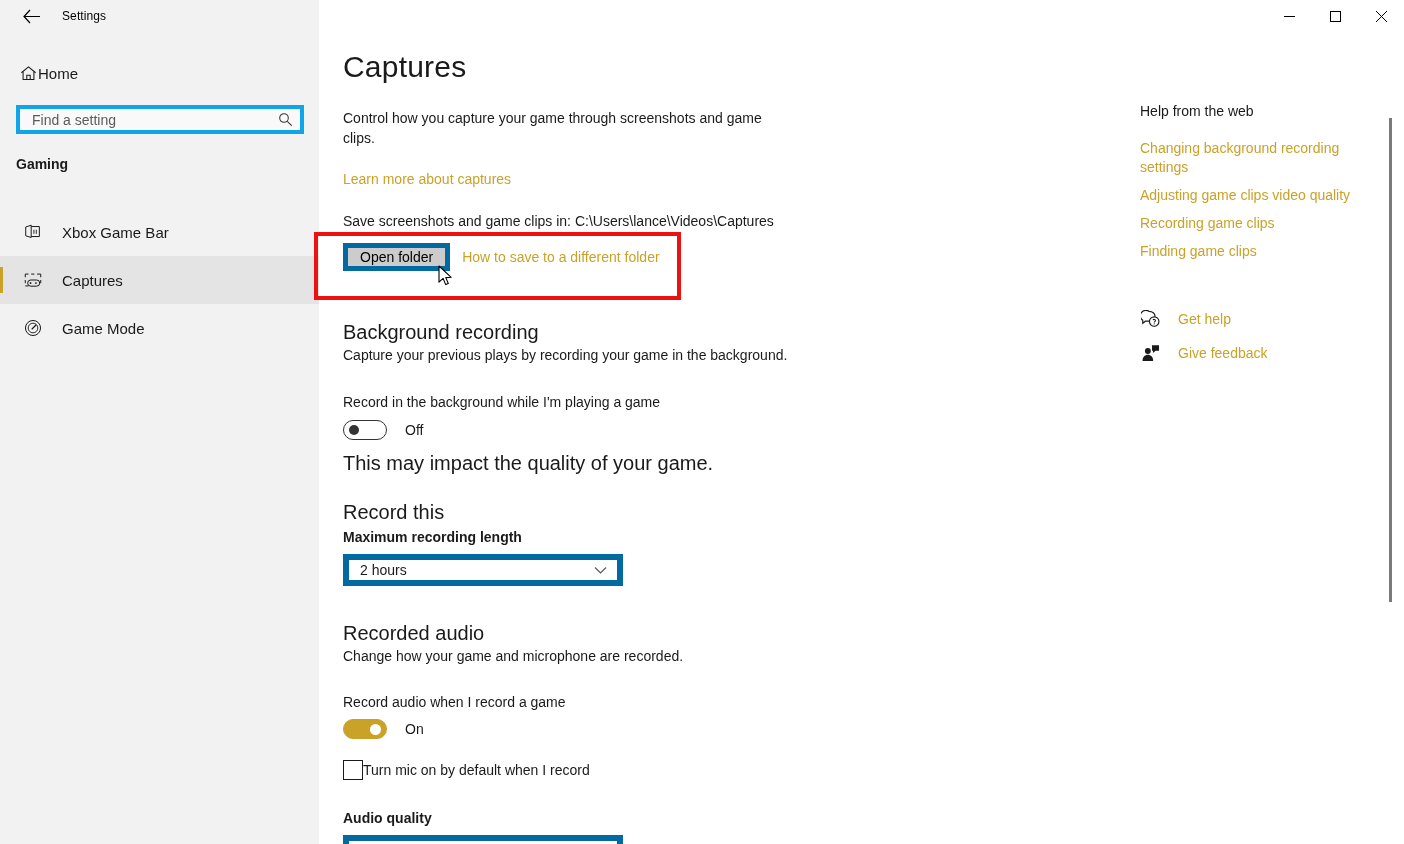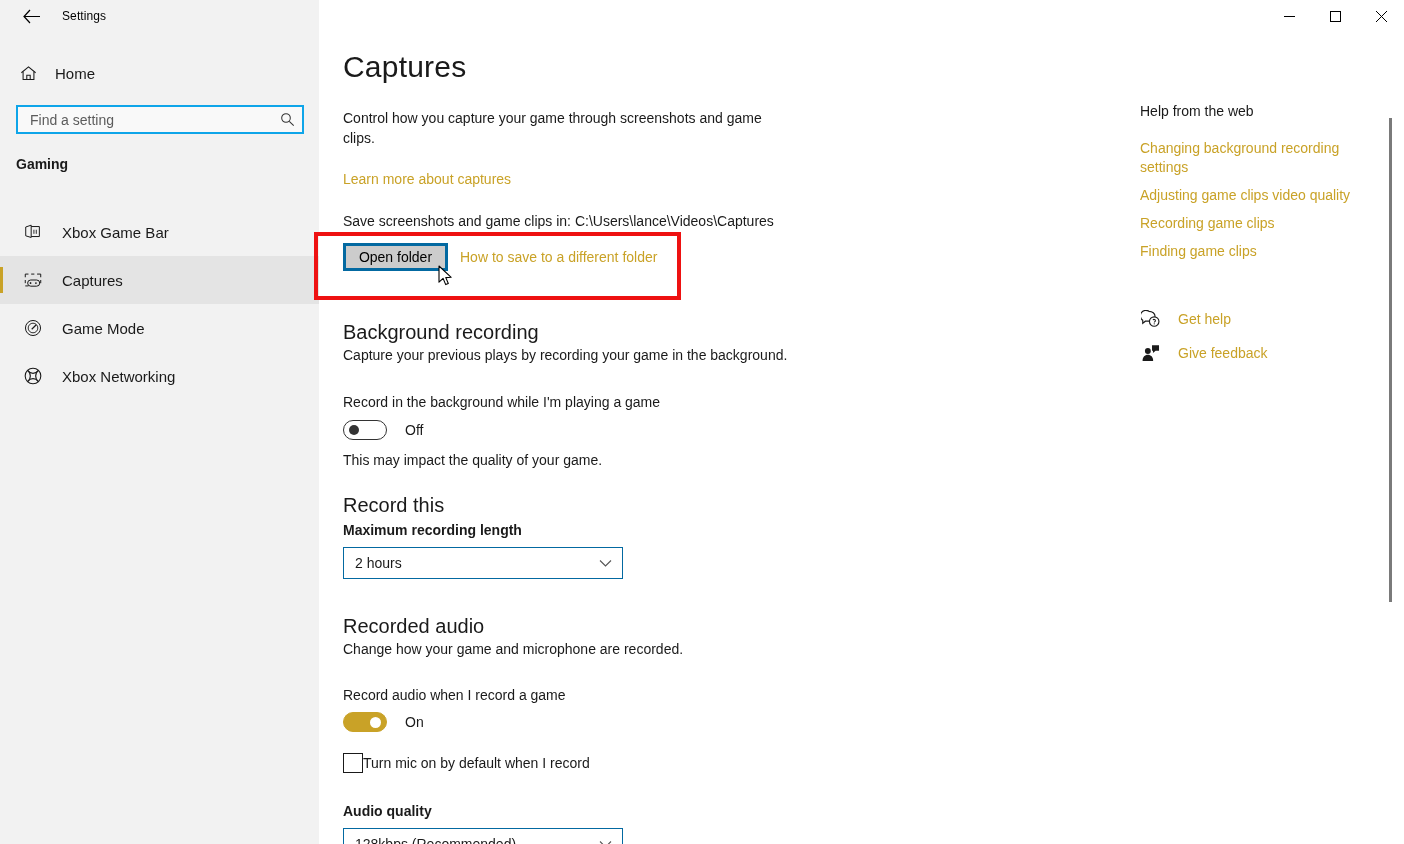--- a/index.html
+++ b/index.html
@@ -33,28 +33,28 @@
     color:#000;
   }
 
   
   .sidebar {
     position:absolute; left:0; top:0; width:319px; height:844px;
     background:#f2f2f2;
   }
   .home-row {
     position:absolute; left:0; top:58px; width:319px; height:30px;
-    display:flex; align-items:center; padding-left:18px; gap:17px;
+    display:flex; align-items:center; padding-left:18px; 
   }
   .home-row .ic { width:20px; height:20px; display:flex; align-items:center; justify-content:center; color:#1a1a1a; }
   .home-row .lbl { font-size:15px; color:#1a1a1a; }
 
   .searchbox {
     position:absolute; left:16px; top:105px; width:288px; height:29px;
-    background:#f9f9f9; border:2px solid #0ea5e9;
+    background:#f9f9f9; border:4px solid #0ea5e9;
     display:flex; align-items:center;
   }
   .searchbox input {
     flex:1; border:0; outline:0; background:transparent;
     font-family:"Liberation Sans", sans-serif; font-size:14px; color:#1a1a1a;
     padding-left:12px;
   }
   .searchbox input::placeholder { color:#5c5c5c; }
   .searchbox .sicon {
     width:30px; height:27px; display:flex; align-items:center; justify-content:center;
@@ -88,46 +88,46 @@
   .page-desc {
     margin-top:24px; font-size:14px; color:#1a1a1a; line-height:20px;
     width:430px;
   }
   .link { color:#c9a227; text-decoration:none; font-size:14px; cursor:pointer; }
   .learn-more { margin-top:23px; display:inline-block; }
   .save-path { margin-top:25px; font-size:14px; color:#1a1a1a; }
 
   .row-open { margin-top:14px; display:flex; align-items:center; gap:12px; }
   .btn {
-    background:#cccccc; border:3px solid #0369a1; color:#000;
+    background:#cccccc; border:5px solid #0369a1; color:#000;
     font-family:"Liberation Sans", sans-serif; font-size:14px;
     padding:0 12px; height:28px; min-width:105px; cursor:pointer;
   }
 
   .sec-head { font-size:20px; font-weight:400; color:#1a1a1a; }
   .sec-sub { margin-top:3px; font-size:14px; color:#1a1a1a; }
   .setting-label { font-size:14px; color:#1a1a1a; }
-  .note { font-size:14px; color:#1a1a1a; }
+  .note { font-size:20px; color:#1a1a1a; }
 
   .toggle-row { display:flex; align-items:center; gap:18px; }
   .toggle {
     width:44px; height:20px; border-radius:10px; position:relative;
     border:1px solid #333; background:transparent; cursor:pointer; flex:0 0 44px;
   }
   .toggle .knob {
     position:absolute; top:4px; left:5px; width:10px; height:10px; border-radius:50%;
     background:#333;
   }
   .toggle.on { background:#c9a227; border-color:#c9a227; }
   .toggle.on .knob { background:#fff; left:auto; right:5px; width:11px; height:11px; top:3.5px; }
   .toggle-state { font-size:14px; color:#1a1a1a; }
 
   .sublabel { font-size:14px; color:#1a1a1a;font-weight:bold; }
   .combo {
-    margin-top:9px; width:280px; height:32px; border:1px solid #0369a1; background:#fff;
+    margin-top:9px; width:280px; height:32px; border:6px solid #0369a1; background:#fff;
     display:flex; align-items:center; justify-content:space-between; padding:0 10px 0 11px;
     font-size:14px; color:#1a1a1a; cursor:pointer;
   }
   .combo .chev { color:#555; display:flex; }
 
   .check-row { display:flex; align-items:center; }
   .checkbox {
     width:20px; height:20px; border:1.5px solid #1a1a1a; background:#fff; flex:0 0 20px;
     cursor:pointer;
   }
@@ -242,32 +242,20 @@
         <span class="nic">
           <svg width="20" height="20" viewBox="0 0 22 22" aria-hidden="true">
             <circle cx="11" cy="11" r="8.3" fill="none" stroke="currentColor" stroke-width="1.1"></circle>
             <circle cx="11" cy="11" r="5.3" fill="none" stroke="currentColor" stroke-width="1"></circle>
             <path d="M14.6 7.4 L9.6 12.4" stroke="currentColor" stroke-width="1.3"></path>
           </svg>
         </span>
         <span class="nlbl">Game Mode</span>
       </div>
 
-      <div class="navitem">
-        <span class="nic">
-          <svg width="20" height="20" viewBox="0 0 22 22" aria-hidden="true">
-            <circle cx="11" cy="11" r="8.6" fill="none" stroke="currentColor" stroke-width="1.2"></circle>
-            <path d="M5.3 5.1 C8 9 14 9 16.7 5.1" fill="none" stroke="currentColor" stroke-width="1.3"></path>
-            <path d="M5.3 16.9 C8 13 14 13 16.7 16.9" fill="none" stroke="currentColor" stroke-width="1.3"></path>
-            <path d="M5.3 5.1 C9 8.2 9 13.8 5.3 16.9" fill="none" stroke="currentColor" stroke-width="1.3"></path>
-            <path d="M16.7 5.1 C13 8.2 13 13.8 16.7 16.9" fill="none" stroke="currentColor" stroke-width="1.3"></path>
-          </svg>
-        </span>
-        <span class="nlbl">Xbox Networking</span>
-      </div>
 
     </div>
   </div>
 
   <div class="content">
 
     <div class="page-title">Captures</div>
 
     <div class="page-desc">Control how you capture your game through screenshots and game clips.</div>
 

